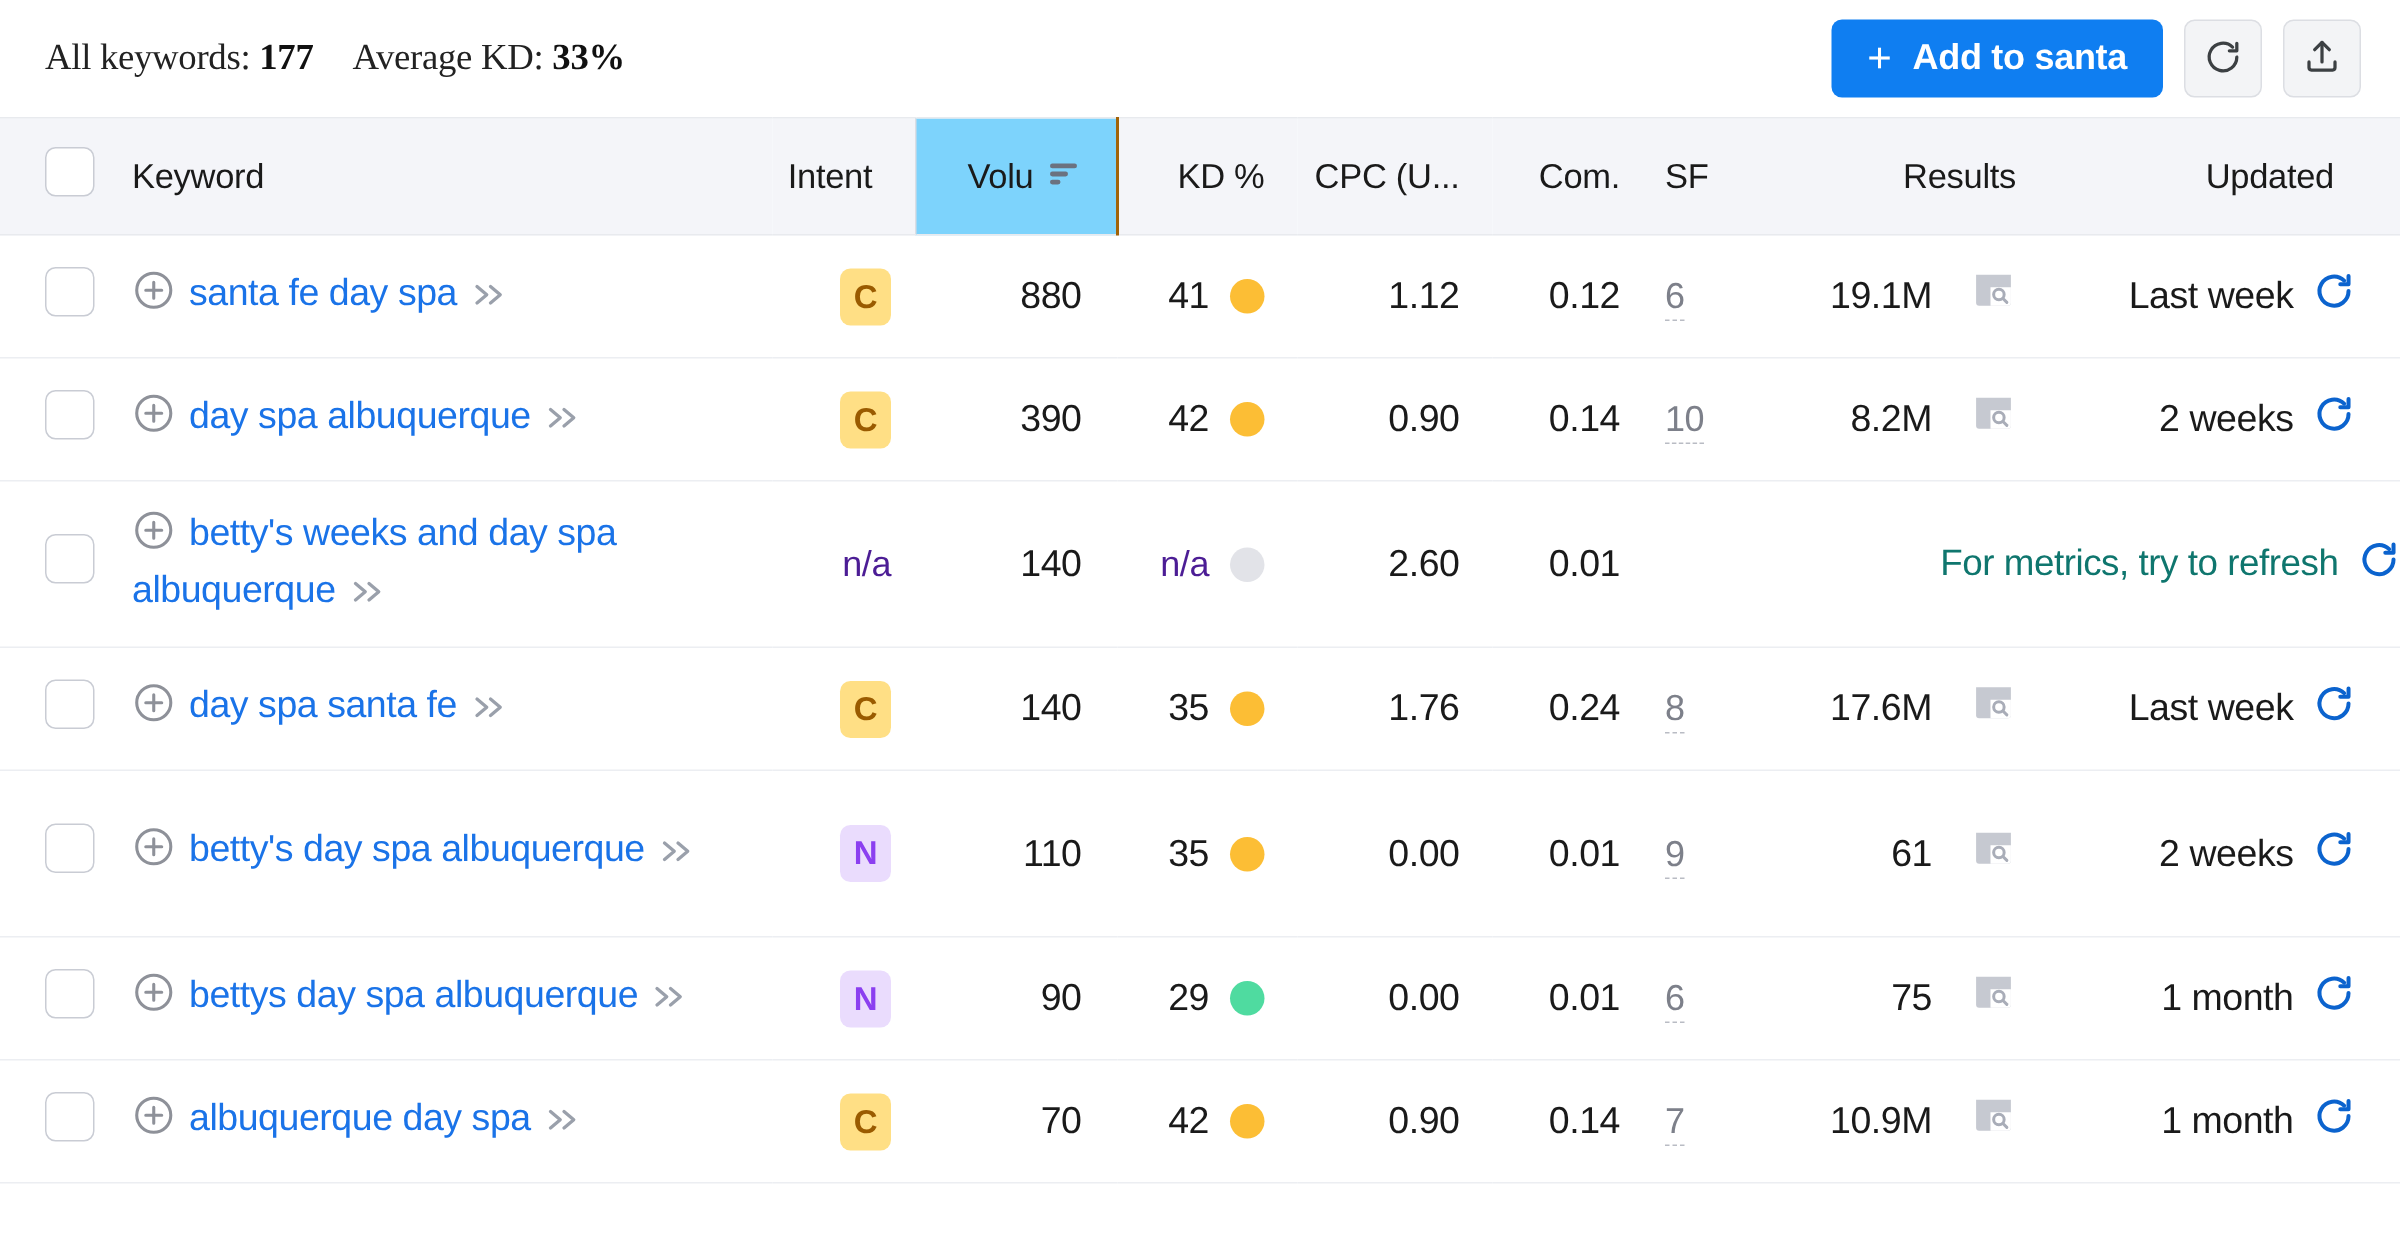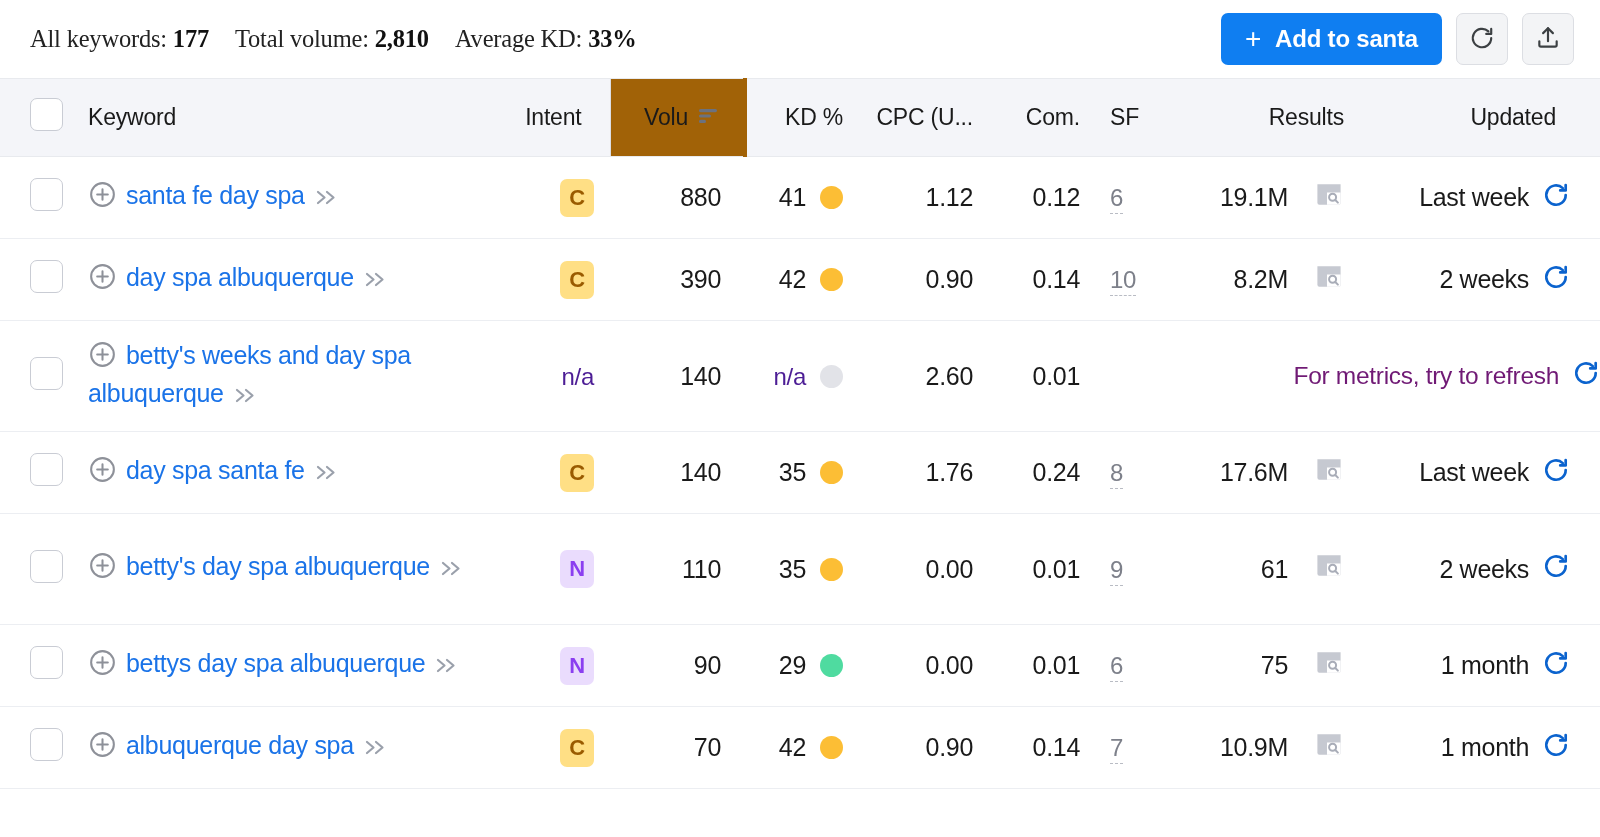--- a/index.html
+++ b/index.html
@@ -54,21 +54,21 @@
     font-size: 23px; font-weight: 400; color: #1a1a1a;
     padding: 0; vertical-align: middle;
     letter-spacing: -0.2px;
     border-top: 1px solid #e8eaee;
     border-bottom: 1px solid #e8eaee;
   }
   th.c-check { width: 70px; padding-left: 30px; text-align: left; }
   th.c-kw    { width: 445px; text-align: left; padding-left: 18px; }
   th.c-int   { width: 95px;  text-align: right; padding-right: 28px;}
   th.c-vol   { width: 135px; text-align: right; padding-right: 24px;
-               background: #a16207; border-left:1px solid #dcdee4; border-right:4px solid #a16207; }
+               background: #7dd3fc; border-left:1px solid #dcdee4; border-right:2px solid #a16207; }
   th.c-kd    { width: 120px; text-align: right; padding-right: 22px;}
   th.c-cpc   { width: 130px; text-align: right; padding-right: 22px;}
   th.c-com   { width: 105px; text-align: right; padding-right: 20px;}
   th.c-sf    { width: 70px;  text-align: left;  padding-left: 10px;}
   th.c-res   { width: 200px; text-align: right; padding-right: 26px;}
   th.c-upd   { width: 230px; text-align: right; padding-right: 44px;}
 
   .vol-head-inner { display: inline-flex; align-items: center; gap: 9px; justify-content: flex-end; }
 
   .row { height: 82px; background: #fff; }
@@ -132,38 +132,34 @@
     color: #7d808a; font-size: 24px;
     border-bottom: 1.8px dashed #b9bcc4;
     padding-bottom: 2px; cursor: pointer;
   }
 
   
   .res-cell { display: inline-flex; align-items: center; gap: 26px; justify-content: flex-end; }
 
   
   .upd-cell { display: inline-flex; align-items: center; gap: 13px; justify-content: flex-end; }
-  .refresh-note { color: #701a75; font-size: 24.5px; letter-spacing: -0.3px; }
+  .refresh-note { color: #0f766e; font-size: 24.5px; letter-spacing: -0.3px; }
 
   .spanmsg { text-align: right; padding-right: 30px; }
 </style>
 </head>
 <body>
 
 <div class="app">
 
   <div class="topbar">
     <div class="summary">
       <div class="sum-item">
         <span>All keywords:</span>
         <span class="val">177</span>
-      </div>
-      <div class="sum-item">
-        <span>Total volume:</span>
-        <span class="val">2,810</span>
       </div>
       <div class="sum-item">
         <span>Average KD:</span>
         <span class="val">33%</span>
       </div>
     </div>
 
     <div class="top-actions">
       <button class="btn-primary">
         <span class="plus">+</span>

